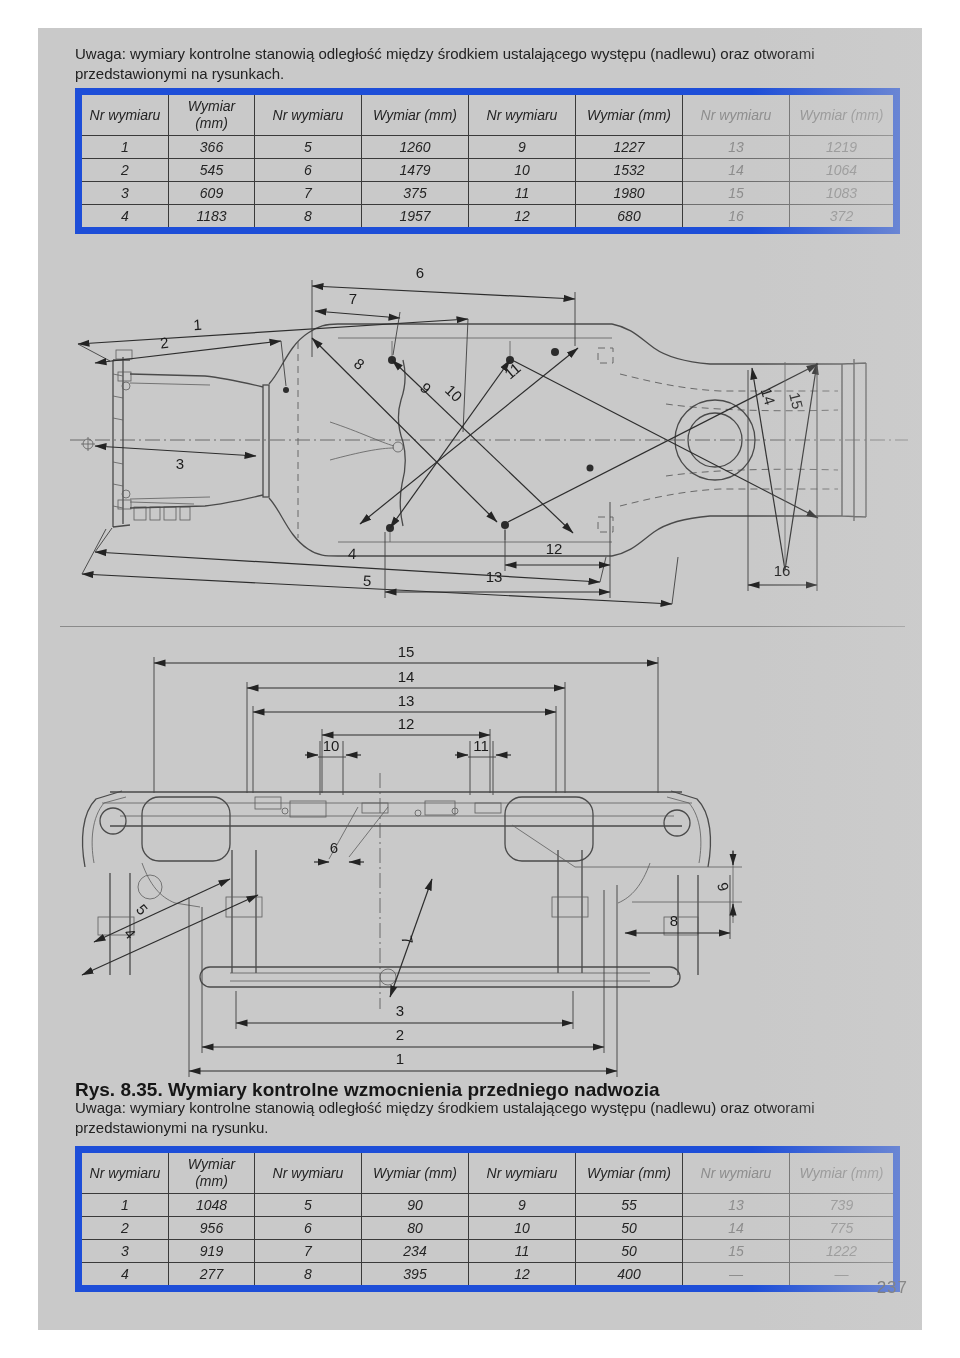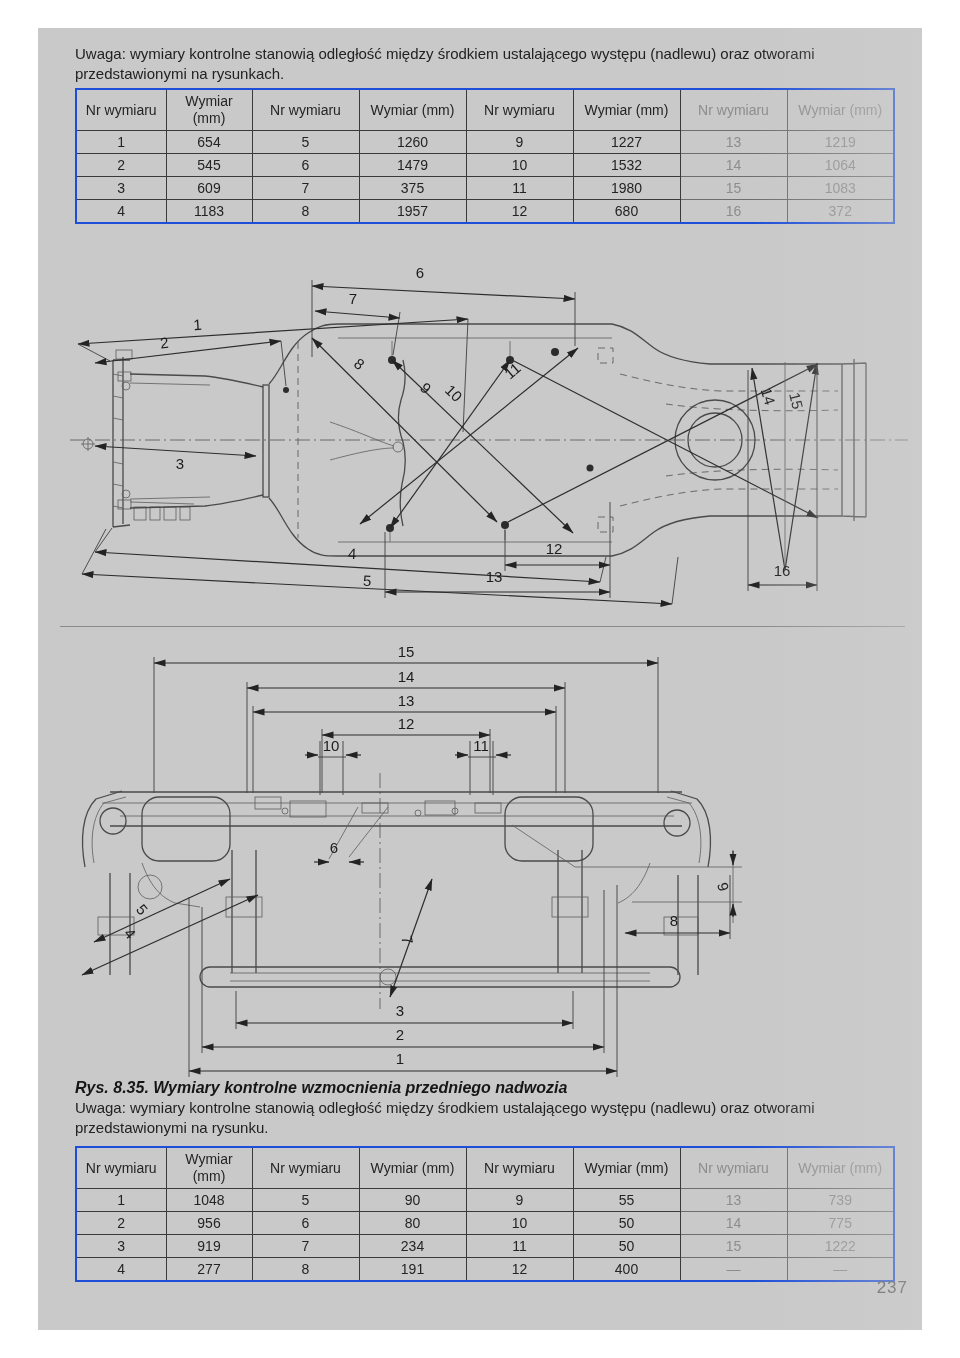--- a/index.html
+++ b/index.html
@@ -19,27 +19,28 @@
     pointer-events:none; z-index:5;
   }
   .note {
     position:absolute; left:37px; width:824px;
     font-size:15px; line-height:1.34; color:#222;
   }
   #note-top { top:16px; }
   #note-bottom { top:1070px; }
   #figure-caption {
     position:absolute; left:37px; top:1051px; width:824px;
-    font-size:16px; font-weight:bold; font-style:italic; color:#161616;
+    font-size:19px; font-weight:bold; color:#161616;
   }
   table.dims {
     position:absolute; left:37px; width:818px;
     border-collapse:collapse; table-layout:fixed;
-    border:2px solid #1d4ed8;
+    border:7px solid #1d4ed8;
     background:transparent;
+    font-style:italic;
   }
   #table-top { top:60px; }
   #table-bottom { top:1118px; }
   table.dims th, table.dims td {
     border:1px solid #3a3a3a; text-align:center; vertical-align:middle;
     font-size:14px; color:#242424; font-weight:normal; padding:0 2px;
     overflow:hidden; white-space:normal;
   }
   table.dims th { height:40px; line-height:1.18; }
   table.dims td { height:22px; }
@@ -93,21 +94,21 @@
           <th>Wymiar (mm)</th>
           <th>Nr wymiaru</th>
           <th>Wymiar (mm)</th>
           <th class="faded">Nr wymiaru</th>
           <th class="faded">Wymiar (mm)</th>
         </tr>
       </thead>
       <tbody>
         <tr>
           <td>1</td>
-          <td>654</td>
+          <td>366</td>
           <td>5</td>
           <td>1260</td>
           <td>9</td>
           <td>1227</td>
           <td class="faded">13</td>
           <td class="faded">1219</td>
         </tr>
         <tr>
           <td>2</td>
           <td>545</td>
@@ -415,21 +416,21 @@
           <td>234</td>
           <td>11</td>
           <td>50</td>
           <td class="faded">15</td>
           <td class="faded">1222</td>
         </tr>
         <tr>
           <td>4</td>
           <td>277</td>
           <td>8</td>
-          <td>191</td>
+          <td>395</td>
           <td>12</td>
           <td>400</td>
           <td class="faded">—</td>
           <td class="faded">—</td>
         </tr>
       </tbody>
     </table>
 
   <div class="page-number">237</div>
 

